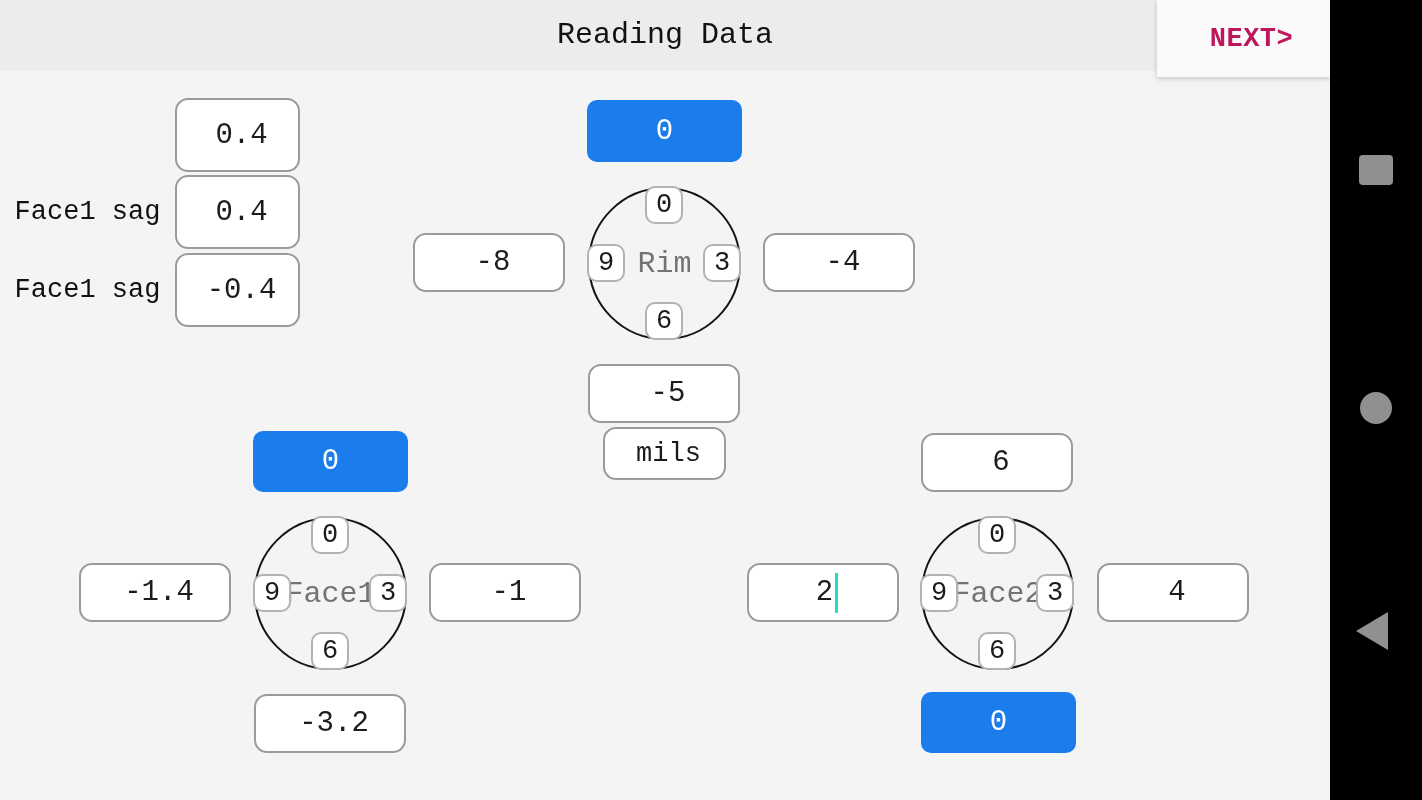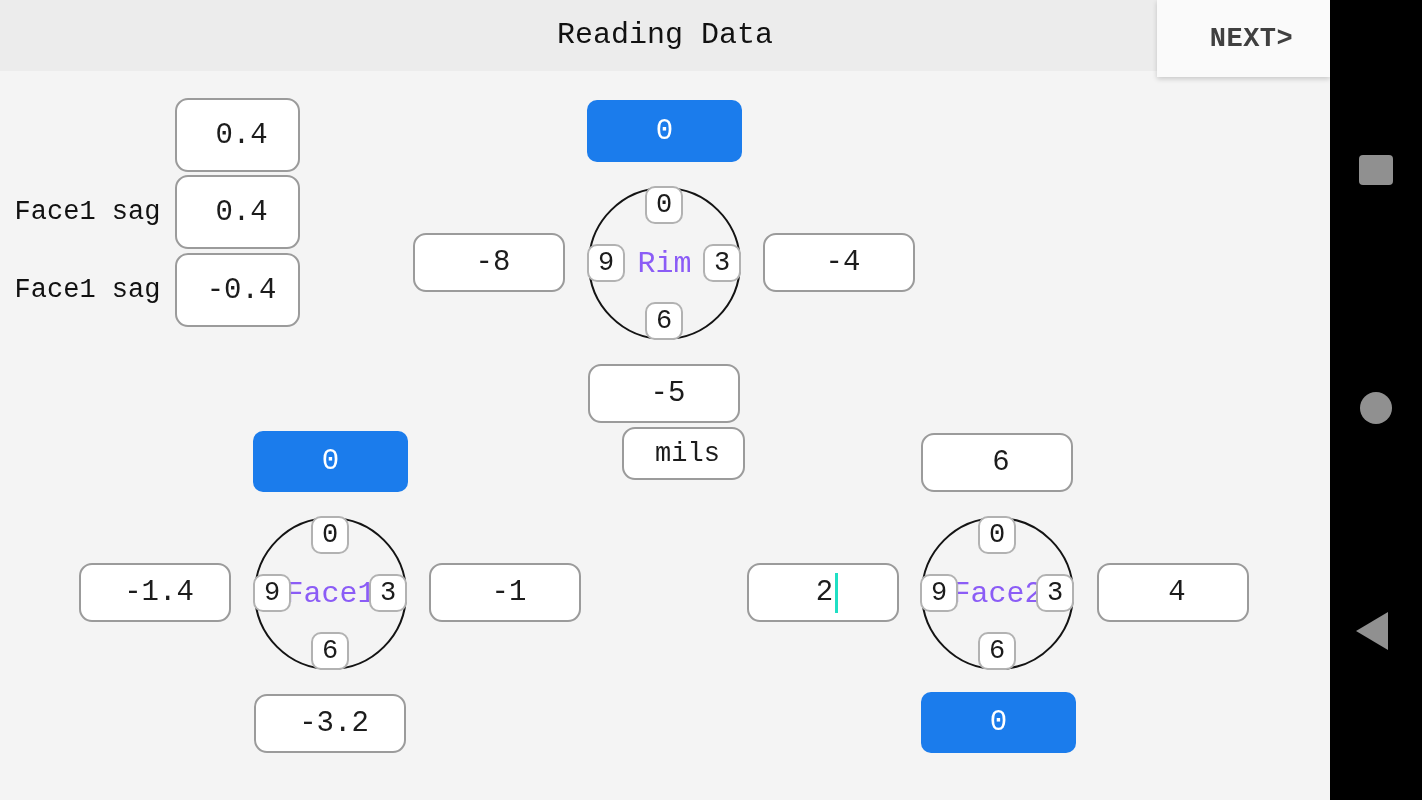--- a/index.html
+++ b/index.html
@@ -16,21 +16,21 @@
     background:#ececec;
   }
   .appbar-title {
     width:100%; height:71px; line-height:71px; text-align:center;
     font-size:30px; color:#111;
   }
   .next-card {
     position:absolute; left:1157px; top:0; width:173px; height:77px;
     background:#fafafa; box-shadow:0 2px 5px rgba(0,0,0,0.18);
     display:flex; align-items:center; justify-content:center;
-    font-size:27px; font-weight:bold; color:#404040; letter-spacing:0.5px;
+    font-size:27px; font-weight:bold; color:#be185d; letter-spacing:0.5px;
     cursor:pointer;
     padding-left:16px;
   }
   
   .navbar {
     position:absolute; left:1330px; top:0; width:92px; height:800px;
     background:#000;
   }
   .nav-square {
     position:absolute; left:29px; top:155px; width:34px; height:30px;
@@ -54,21 +54,21 @@
   }
   .btn-blue {
     position:absolute; background:#1b7cec; border-radius:10px;
     display:flex; align-items:center; justify-content:center;
     font-size:29px; color:#fff; cursor:pointer;
   }
   .dial-circle {
     position:absolute; width:153px; height:153px; border-radius:50%;
     border:2.5px solid #141414;
     display:flex; align-items:center; justify-content:center;
-    font-size:30px; color:#8b5cf6; background:transparent;
+    font-size:30px; color:#737373; background:transparent;
   }
   .chip {
     position:absolute; width:38px; height:38px;
     background:#fff; border:2px solid #b2b2b2; border-radius:10px;
     display:flex; align-items:center; justify-content:center;
     font-size:27px; color:#1c1c1c; cursor:pointer;
   }
   .sag-label {
     position:absolute; left:0; width:175px; height:74px;
     display:flex; align-items:center; justify-content:center;
@@ -99,21 +99,21 @@
   <div class="dial-circle" style="left:588px; top:187px;">
     <span>Rim</span>
   </div>
   <div class="chip" style="left:645px; top:186px;">0</div>
   <div class="chip" style="left:703px; top:244px;">3</div>
   <div class="chip" style="left:645px; top:302px;">6</div>
   <div class="chip" style="left:587px; top:244px;">9</div>
   <div class="inputbox" style="left:413px; top:233px; width:152px; height:59px;">-8</div>
   <div class="inputbox" style="left:763px; top:233px; width:152px; height:59px;">-4</div>
   <div class="inputbox" style="left:588px; top:364px; width:152px; height:59px;">-5</div>
-  <div class="inputbox" style="left:603px; top:427px; width:123px; height:53px; font-size:27px;margin-left:19px;">mils</div>
+  <div class="inputbox" style="left:603px; top:427px; width:123px; height:53px; font-size:27px;">mils</div>
 
   <div class="btn-blue" style="left:253px; top:431px; width:155px; height:61px;">0</div>
   <div class="dial-circle" style="left:254px; top:517px;">
     <span>Face1</span>
   </div>
   <div class="chip" style="left:311px; top:516px;">0</div>
   <div class="chip" style="left:369px; top:574px;">3</div>
   <div class="chip" style="left:311px; top:632px;">6</div>
   <div class="chip" style="left:253px; top:574px;">9</div>
   <div class="inputbox" style="left:79px;  top:563px; width:152px; height:59px;text-align:right;">-1.4</div>

